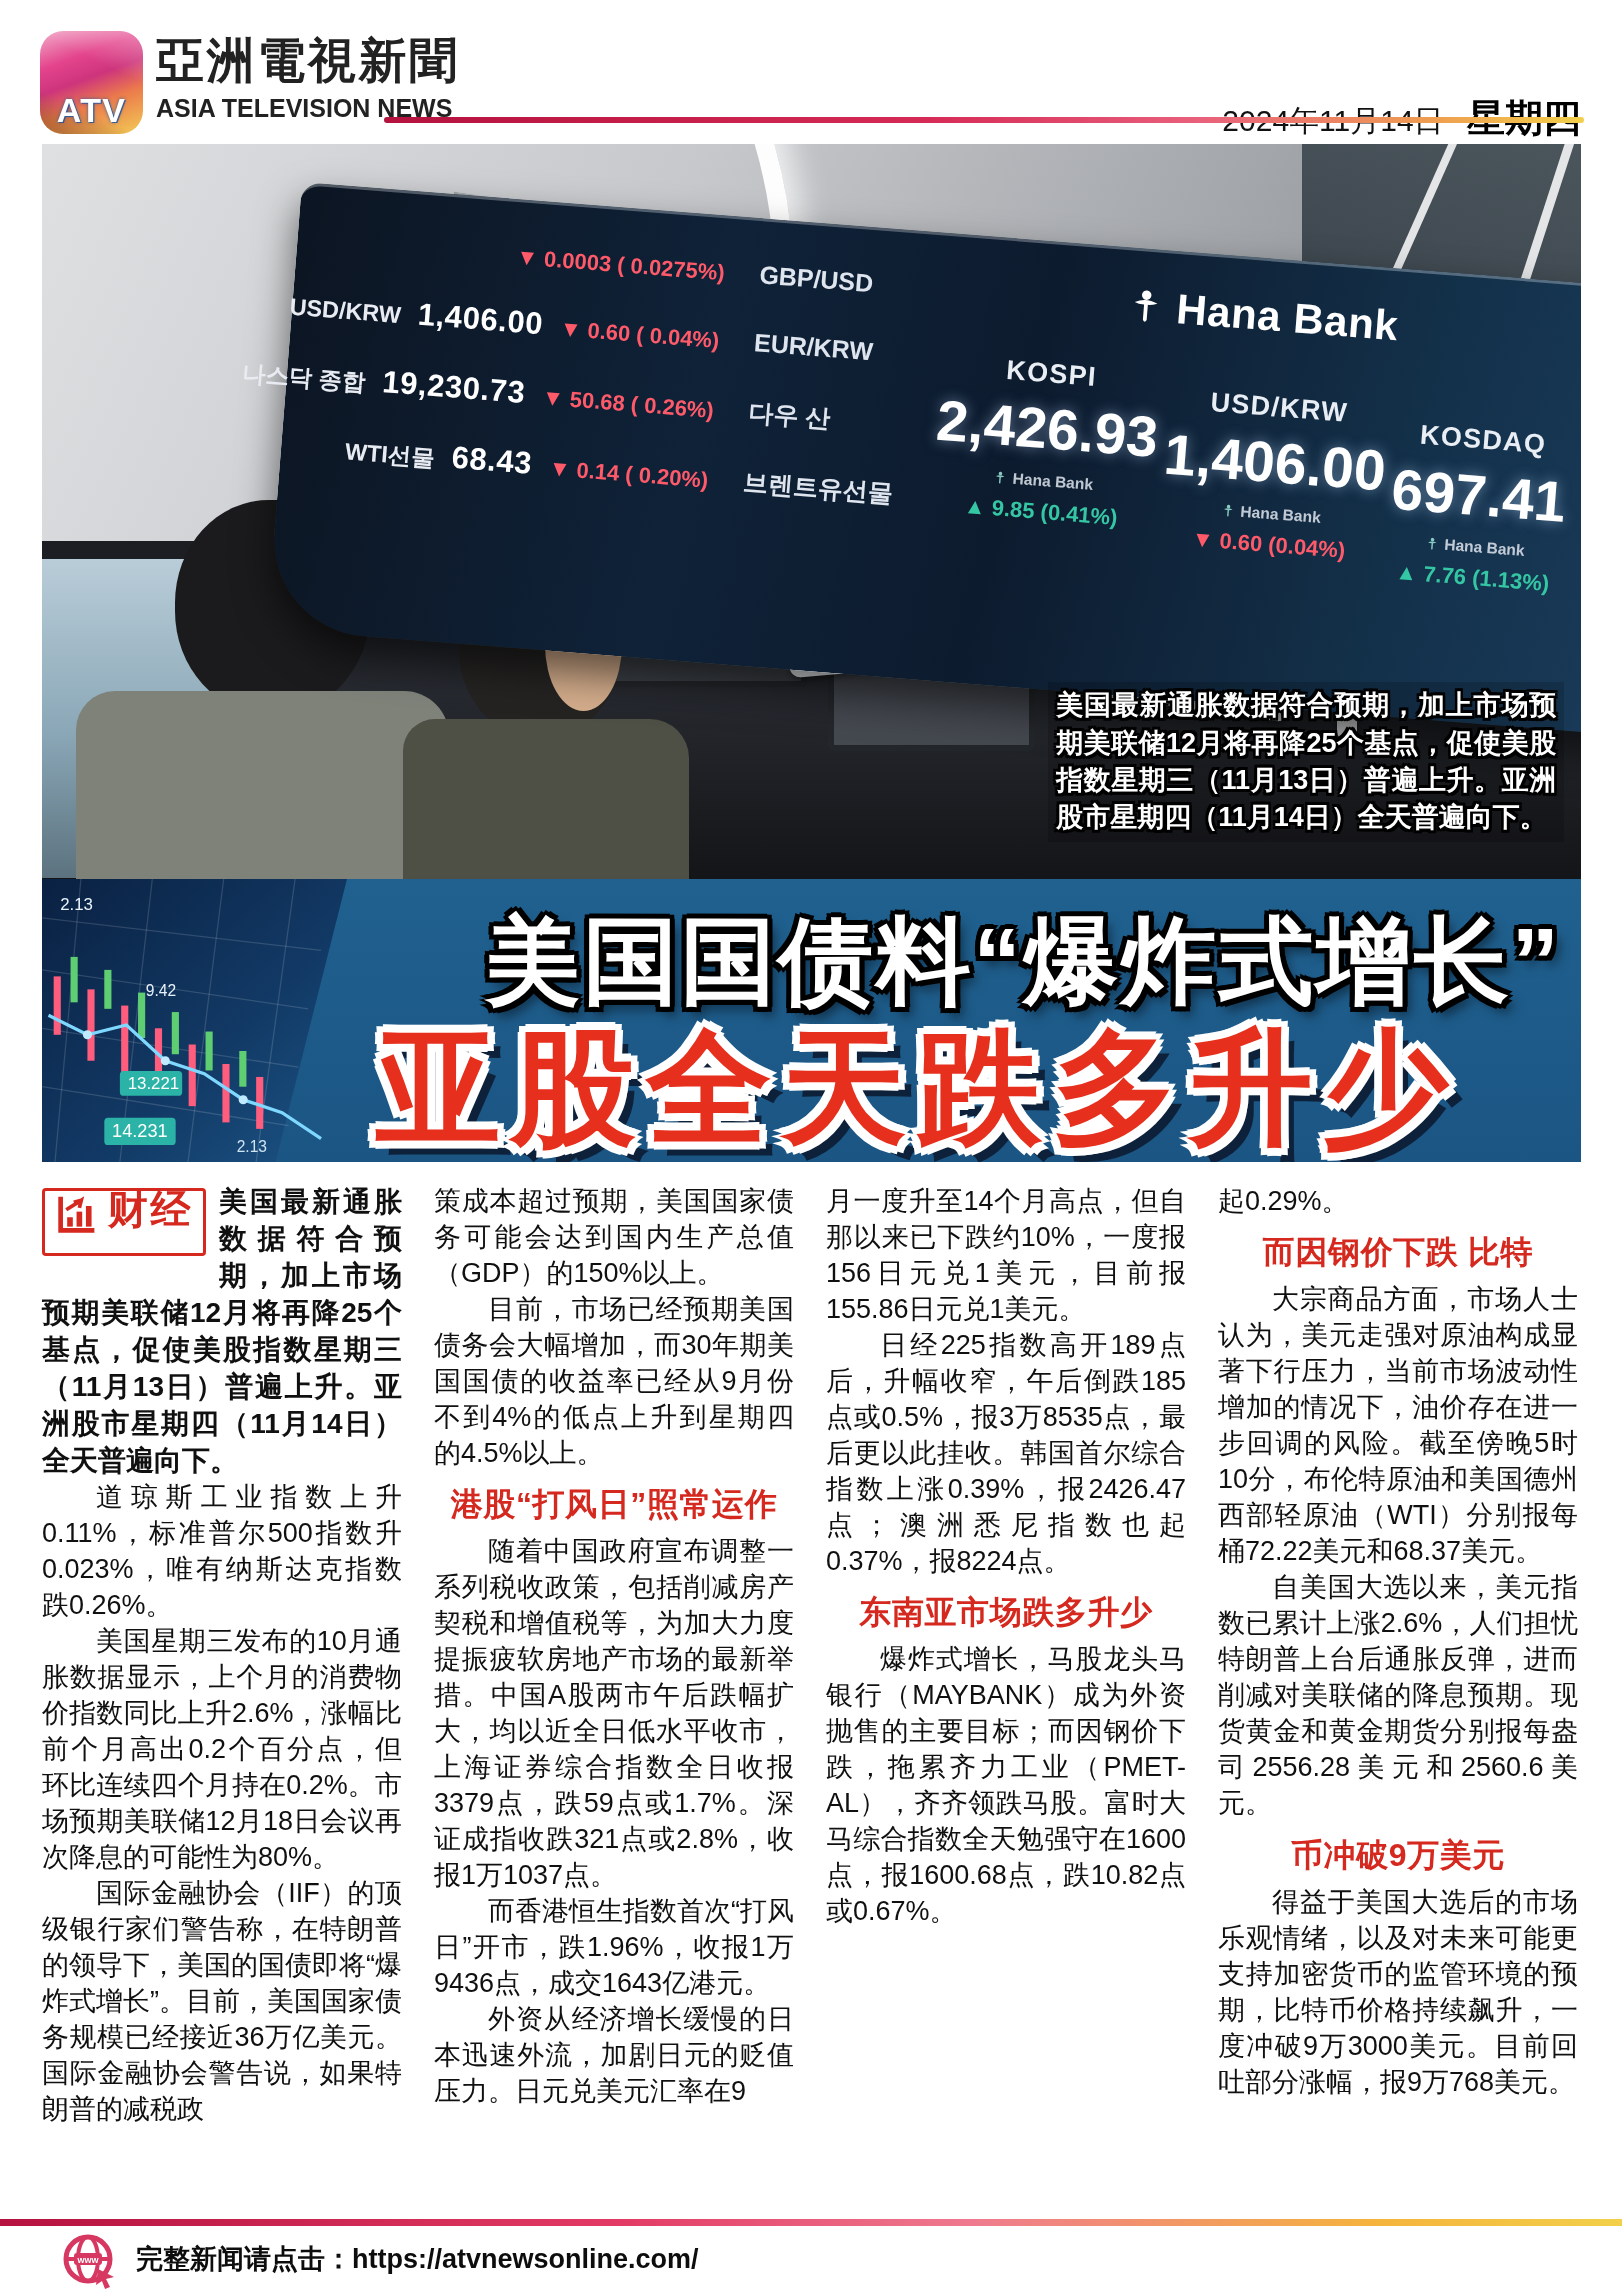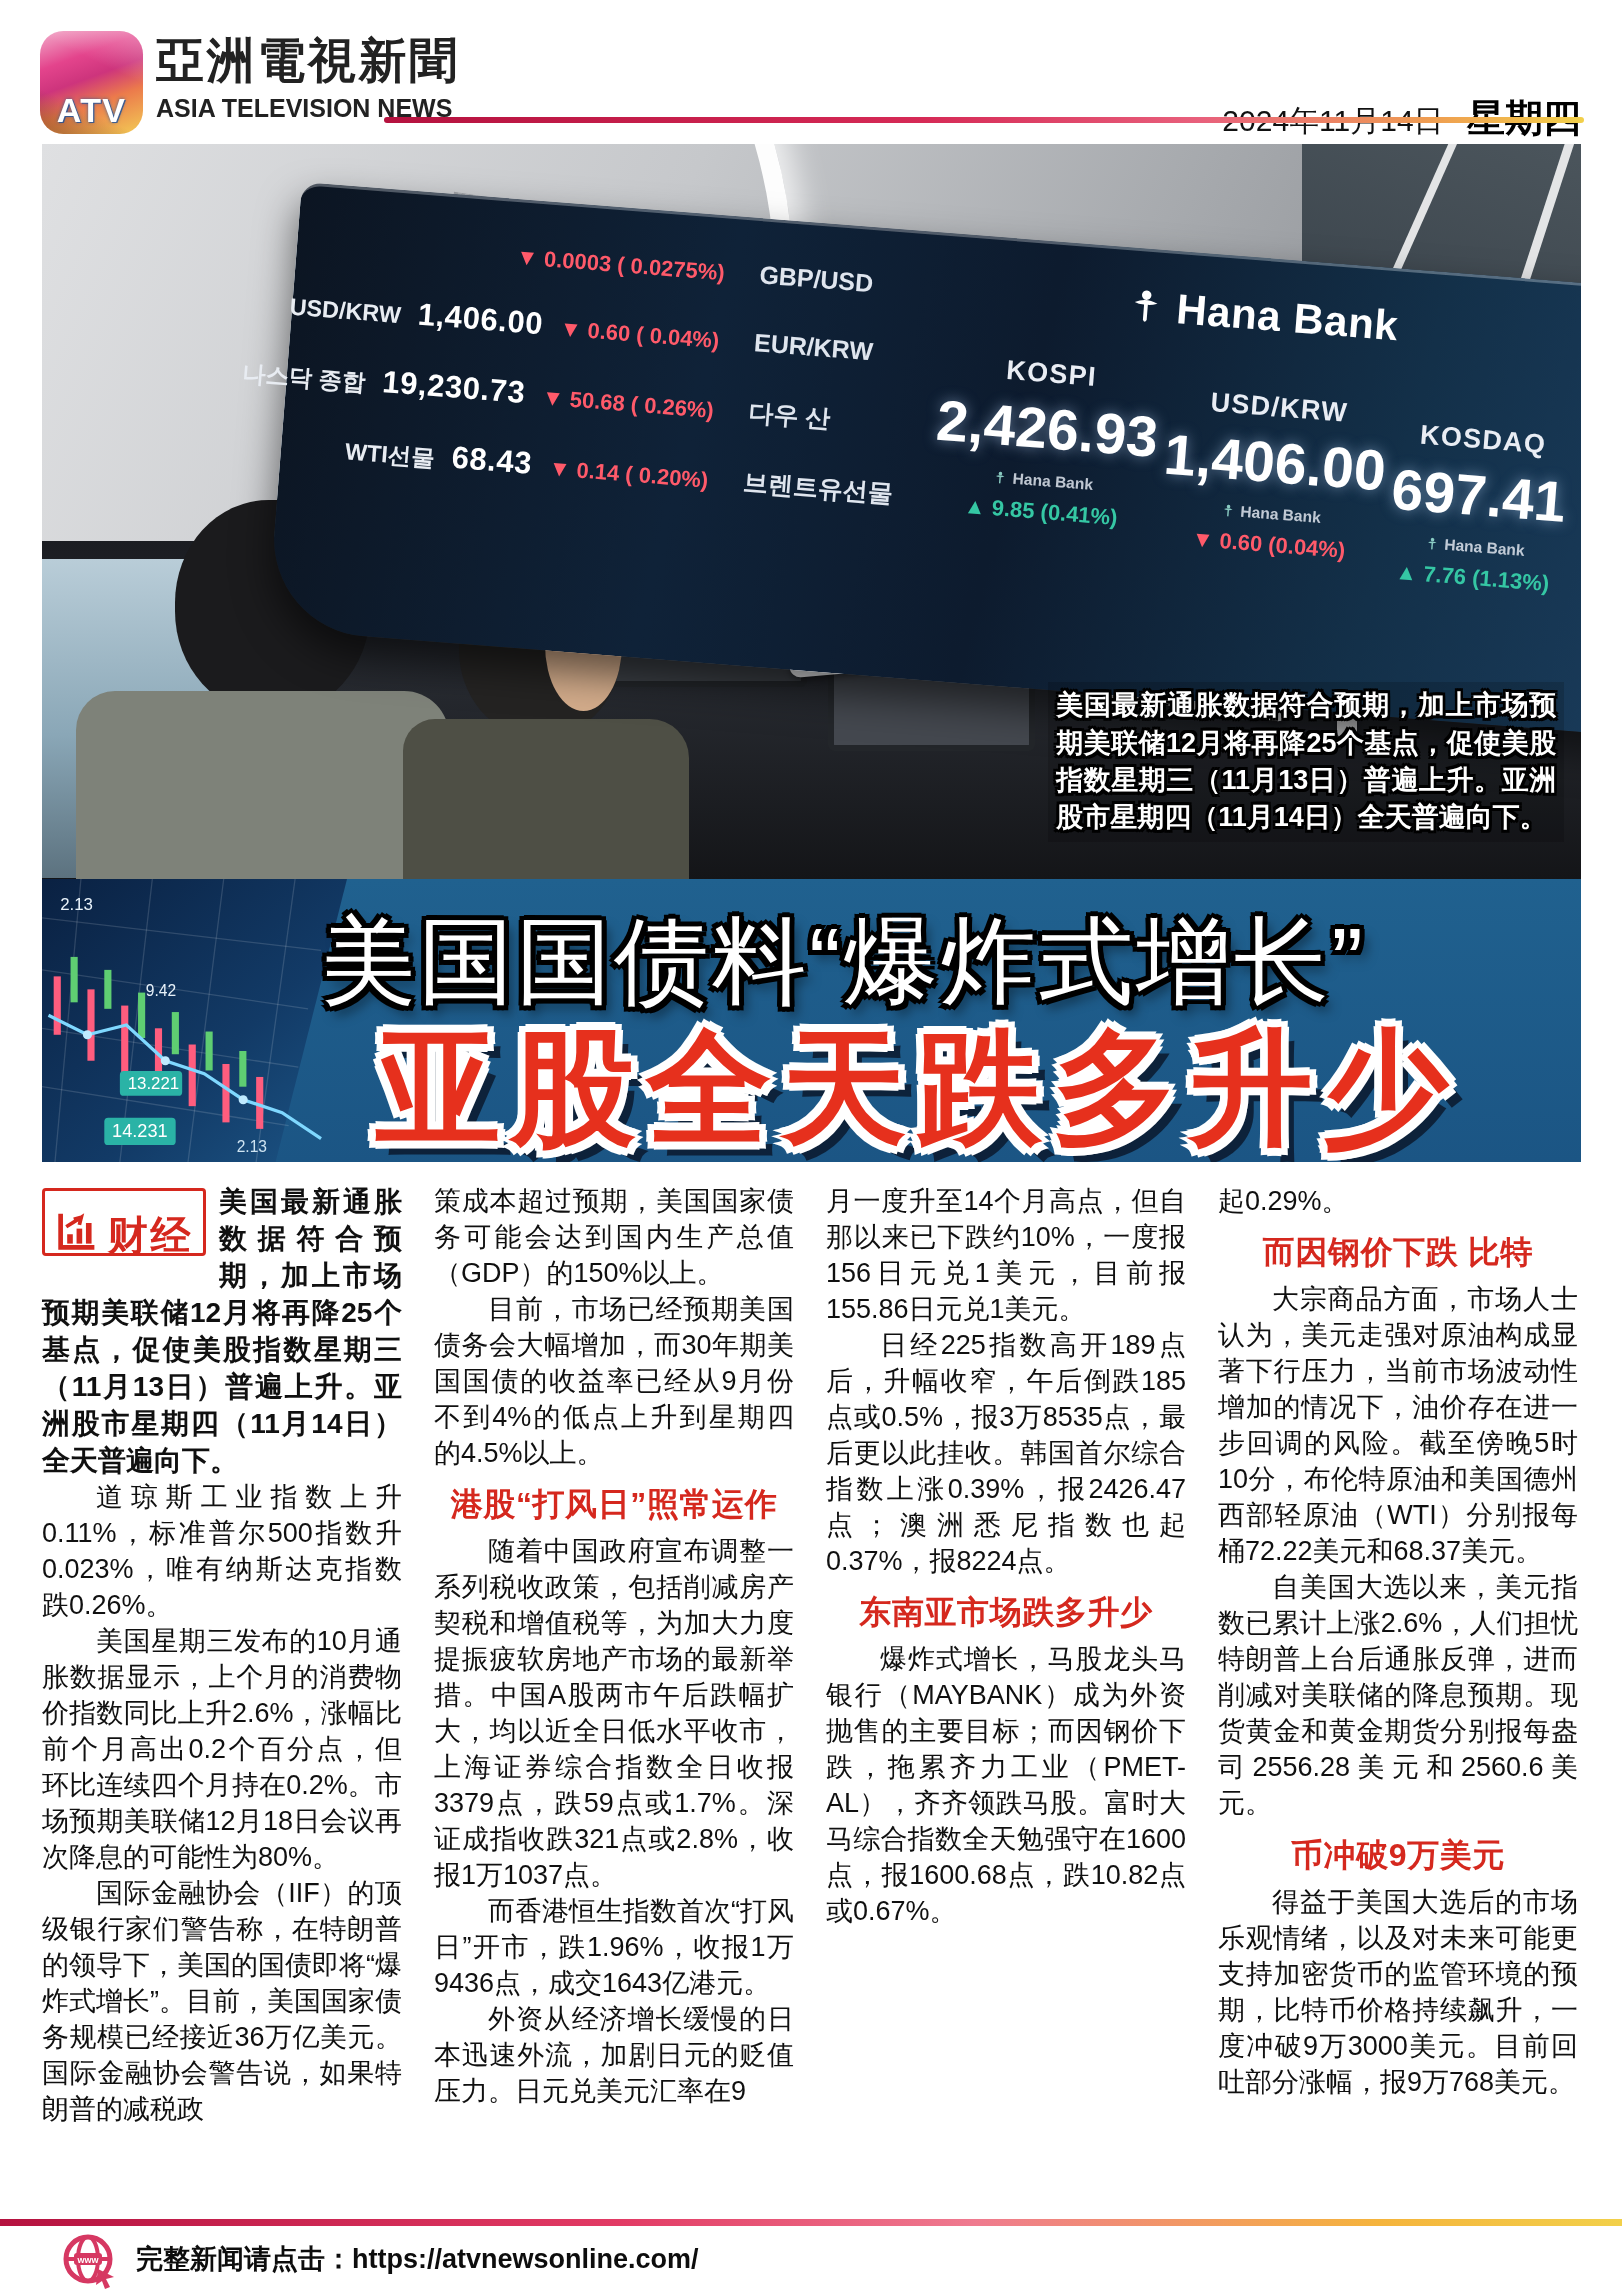--- a/index.html
+++ b/index.html
@@ -79,36 +79,36 @@
 
   .caption{position:absolute;right:17px;bottom:10.4px;width:500px;padding:5.2px 7.8px;
       font-size:27px;font-weight:bold;color:#fff;line-height:1.38;text-align:justify;
       background:rgba(0,0,0,.16);
       text-shadow:-2.6px -2.6px 0 #000,2.6px -2.6px 0 #000,-2.6px 2.6px 0 #000,2.6px 2.6px 0 #000,-2.6px 0 0 #000,2.6px 0 0 #000,0 -2.6px 0 #000,0 2.6px 0 #000;}
 
   
   .headline{position:absolute;left:42px;top:879px;width:1539px;height:283px;overflow:hidden;
       background:linear-gradient(180deg,#20618f 0%,#1b5584 100%);}
   .hl-graphic{position:absolute;left:0;top:0;width:305px;height:283px;}
-  .hl1{position:absolute;left:279px;right:19.5px;top:19.5px;text-align:left;
-      font-size:95px;font-weight:400;color:#ffffff;letter-spacing:2.6px;white-space:nowrap;
+  .hl1{position:absolute;left:279px;right:19.5px;top:19.5px;text-align:right;
+      font-size:95px;font-weight:700;color:#ffffff;letter-spacing:2.6px;white-space:nowrap;
       text-shadow:-4.5px -4.5px 0 #000,4.5px -4.5px 0 #000,-4.5px 4.5px 0 #000,4.5px 4.5px 0 #000,-5.2px 0 0 #000,5.2px 0 0 #000,0 -5.2px 0 #000,0 5.2px 0 #000,6.5px 9px 11.7px rgba(0,0,0,.55);}
   .hl2{position:absolute;left:224px;right:13px;top:127px;text-align:center;
       font-size:125px;font-weight:900;color:#e6301d;letter-spacing:10.4px;white-space:nowrap;
       text-shadow:-6.5px -6.5px 0 #fff,6.5px -6.5px 0 #fff,-6.5px 6.5px 0 #fff,6.5px 6.5px 0 #fff,-7.8px 0 0 #fff,7.8px 0 0 #fff,0 -7.8px 0 #fff,0 7.8px 0 #fff,13px 14.3px 0 rgba(10,25,45,.85);}
 
   
   .bodycols{position:absolute;left:42px;top:1183px;width:1539px;display:flex;gap:32px;}
   .col{width:360px;font-size:27px;line-height:36px;text-align:justify;color:#101010;}
   .para{margin:0;text-indent:2em;}
   .para.cont{text-indent:0;}
   .intro{margin:0;font-size:28px;line-height:37px;font-weight:800;text-indent:0;}
   .sub{margin:14.3px 0 9px;font-size:32px;line-height:39px;font-weight:900;color:#d5281e;text-align:center;letter-spacing:0.6px;white-space:nowrap;}
   .badge{float:left;width:164px;height:68px;margin:5.2px 13px 6.5px 0;border:3.9px solid #d5281e;border-radius:3.9px;
-      display:flex;align-items:flex-end;justify-content:center;gap:7.8px;background:#fff;box-sizing:border-box;}
+      display:flex;align-items:flex-start;justify-content:center;gap:7.8px;background:#fff;box-sizing:border-box;}
   .badge-text{font-size:40px;font-weight:900;color:#d5281e;letter-spacing:2.6px;}
 
   
   .foot-rule{position:absolute;left:0;top:2219px;width:1623px;height:6.5px;
       background:linear-gradient(90deg,#b5123f 0%,#e23a64 38%,#ef7a8f 60%,#f5b43c 85%,#f2d04a 100%);}
   .globe{position:absolute;left:60px;top:2231px;width:60px;height:60px;}
   .foot-text{position:absolute;left:136px;top:2241px;margin:0;font-size:27px;font-weight:bold;color:#0d0d0d;}
 </style>
 </head>
 <body>

